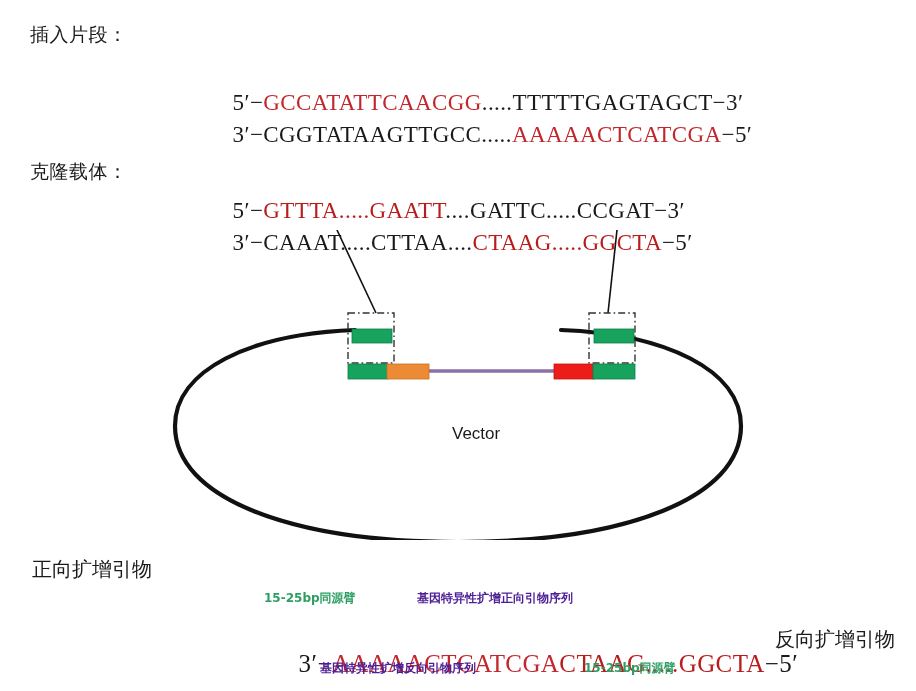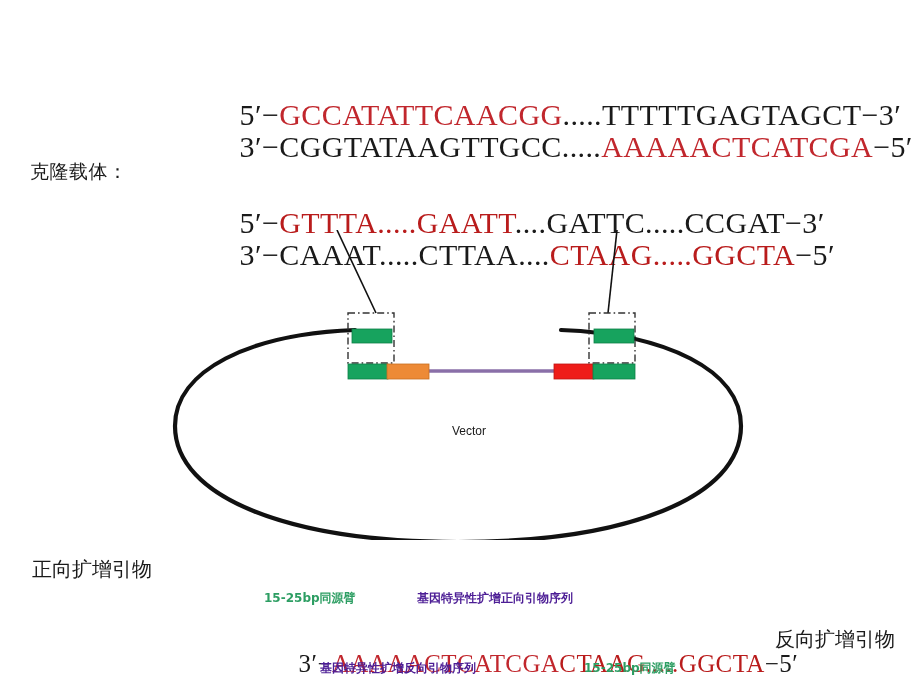--- a/index.html
+++ b/index.html
@@ -25,21 +25,21 @@
     font-size: 19px;
     color: #1a1a1a;
     white-space: nowrap;
     letter-spacing: 0.5px;
   }
 
   
   .seq-line {
     position: absolute;
     font-family: "Liberation Serif", "DejaVu Serif", serif;
-    font-size: 30px;
+    font-size: 23px;
     white-space: pre;
     color: #1a1a1a;
     letter-spacing: 0.4px;
   }
   .seq-line.big {
     font-size: 25px;
   }
   .red  { color: #c1272d; }
   .grn  { color: #b91c1c; }
   .blk  { color: #1a1a1a; }
@@ -68,30 +68,31 @@
   #plasmid-svg {
     position: absolute;
     left: 0;
     top: 230px;
     width: 916px;
     height: 310px;
   }
   .vector-label {
     position: absolute;
     font-family: "Liberation Sans", sans-serif;
-    font-size: 12px;
+    font-size: 17px;
     color: #1a1a1a;
     white-space: nowrap;
   }
 </style>
 </head>
 <body>
 
 <div id="page">
 
+  <div class="cjk-heading" style="left:30px; top:22px;">插入片段：</div>
 
   <div class="seq-line" style="left:208px; top:64px;">
     <span class="blk">5′−</span><span class="red">GCCATATTCAACGG</span><span class="blk">.....</span><span class="blk">TTTTTGAGTAGCT</span><span class="blk">−3′</span>
   </div>
 
   <div class="seq-line" style="left:208px; top:96px;">
     <span class="blk">3′−</span><span class="blk">CGGTATAAGTTGCC</span><span class="blk">.....</span><span class="red">AAAAACTCATCGA</span><span class="blk">−5′</span>
   </div>
 
   <div class="cjk-heading" style="left:30px; top:159px;">克隆载体：</div>

